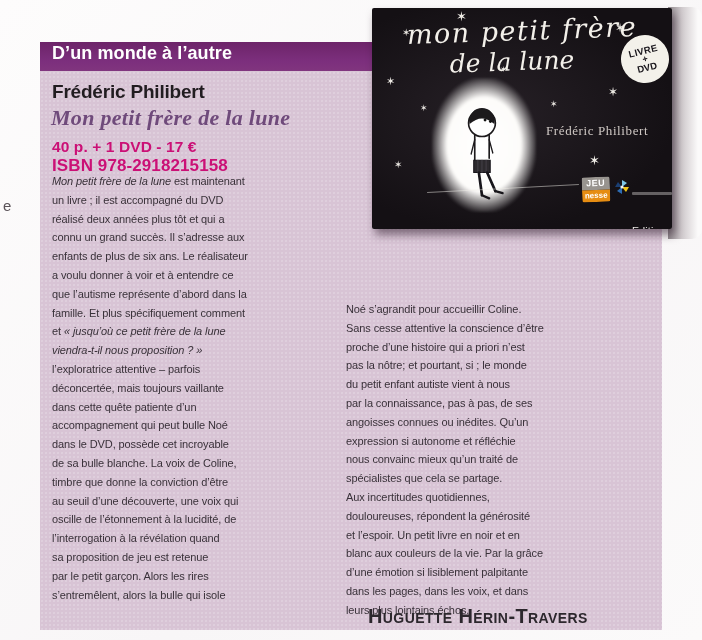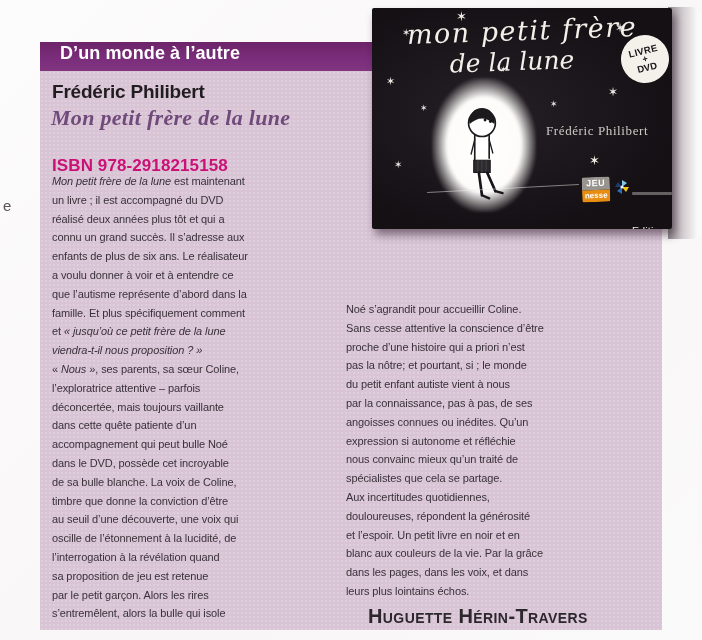--- a/index.html
+++ b/index.html
@@ -8,21 +8,21 @@
     background:linear-gradient(135deg,#fdfcfc 0%,#f8f6f7 60%,#fbfafa 100%);
     font-family:"Liberation Sans",sans-serif;
   }
   .margin-letter{
     position:absolute;left:3px;top:197px;font-size:15px;color:#5a5358;
   }
   .section-band{
     position:absolute;left:40px;top:42px;width:332px;height:35px;
     background:linear-gradient(180deg,#6d2469 0%,#7c2f7d 55%,#83387f 100%);
     color:#ffffff;font-weight:bold;font-size:18px;line-height:23px;
-    padding-left:20px;box-sizing:border-box;letter-spacing:.1px;
+    padding-left:12px;box-sizing:border-box;letter-spacing:.1px;
   }
   .pink-box{
     position:absolute;left:40px;top:71px;width:622px;height:559px;
     background-color:#d8c4d5;
     background-image:radial-gradient(rgba(255,255,255,.28) .6px,rgba(0,0,0,0) .9px);
     background-size:4px 4px;
   }
   .author{
     position:absolute;left:52px;top:81px;margin:0;
     font-size:19px;font-weight:bold;color:#211c20;letter-spacing:-.2px;
@@ -118,34 +118,34 @@
   <span class="margin-letter">e</span>
 
   <div class="section-band">
     <span>D’un monde à l’autre</span>
   </div>
 
   <div class="pink-box"></div>
 
   <h2 class="author">Frédéric Philibert</h2>
   <h3 class="book-title">Mon petit frère de la lune</h3>
+  <div class="format-line">40 p. + 1 DVD - 17 €</div>
   <div class="isbn-line">ISBN 978-2918215158</div>
 
   <div class="col col-left" id="col-left">
       <div class="tl"><span class="it">Mon petit frère de la lune</span><span> est maintenant</span></div>
       <div class="tl"><span>un livre ; il est accompagné du DVD</span></div>
       <div class="tl"><span>réalisé deux années plus tôt et qui a</span></div>
       <div class="tl"><span>connu un grand succès. Il s’adresse aux</span></div>
       <div class="tl"><span>enfants de plus de six ans. Le réalisateur</span></div>
       <div class="tl"><span>a voulu donner à voir et à entendre ce</span></div>
       <div class="tl"><span>que l’autisme représente d’abord dans la</span></div>
       <div class="tl"><span>famille. Et plus spécifiquement comment</span></div>
       <div class="tl"><span>et </span><span class="it">« jusqu’où ce petit frère de la lune</span></div>
       <div class="tl"><span class="it">viendra-t-il nous proposition ? »</span></div>
-      <div class="tl"><span>« </span><span class="it">Nous</span><span> », ses parents, sa sœur Coline,</span></div>
       <div class="tl"><span>l’exploratrice attentive – parfois</span></div>
       <div class="tl"><span>déconcertée, mais toujours vaillante</span></div>
       <div class="tl"><span>dans cette quête patiente d’un</span></div>
       <div class="tl"><span>accompagnement qui peut bulle Noé</span></div>
       <div class="tl"><span>dans le DVD, possède cet incroyable</span></div>
       <div class="tl"><span>de sa bulle blanche. La voix de Coline,</span></div>
       <div class="tl"><span>timbre que donne la conviction d’être</span></div>
       <div class="tl"><span>au seuil d’une découverte, une voix qui</span></div>
       <div class="tl"><span>oscille de l’étonnement à la lucidité, de</span></div>
       <div class="tl"><span>l’interrogation à la révélation quand</span></div>
@@ -161,20 +161,21 @@
       <div class="tl"><span>du petit enfant autiste vient à nous</span></div>
       <div class="tl"><span>par la connaissance, pas à pas, de ses</span></div>
       <div class="tl"><span>angoisses connues ou inédites. Qu’un</span></div>
       <div class="tl"><span>expression si autonome et réfléchie</span></div>
       <div class="tl"><span>nous convainc mieux qu’un traité de</span></div>
       <div class="tl"><span>spécialistes que cela se partage.</span></div>
       <div class="tl"><span>Aux incertitudes quotidiennes,</span></div>
       <div class="tl"><span>douloureuses, répondent la générosité</span></div>
       <div class="tl"><span>et l’espoir. Un petit livre en noir et en</span></div>
       <div class="tl"><span>blanc aux couleurs de la vie. Par la grâce</span></div>
+      <div class="tl"><span>d’une émotion si lisiblement palpitante</span></div>
       <div class="tl"><span>dans les pages, dans les voix, et dans</span></div>
       <div class="tl"><span>leurs plus lointains échos.</span></div>
     </div>
 
   <div class="signature">Huguette Hérin-Travers</div>
 
   <div class="cover-wrap">
     <div class="cover-shadow"></div>
     <div class="cover">
       <div id="stars">

